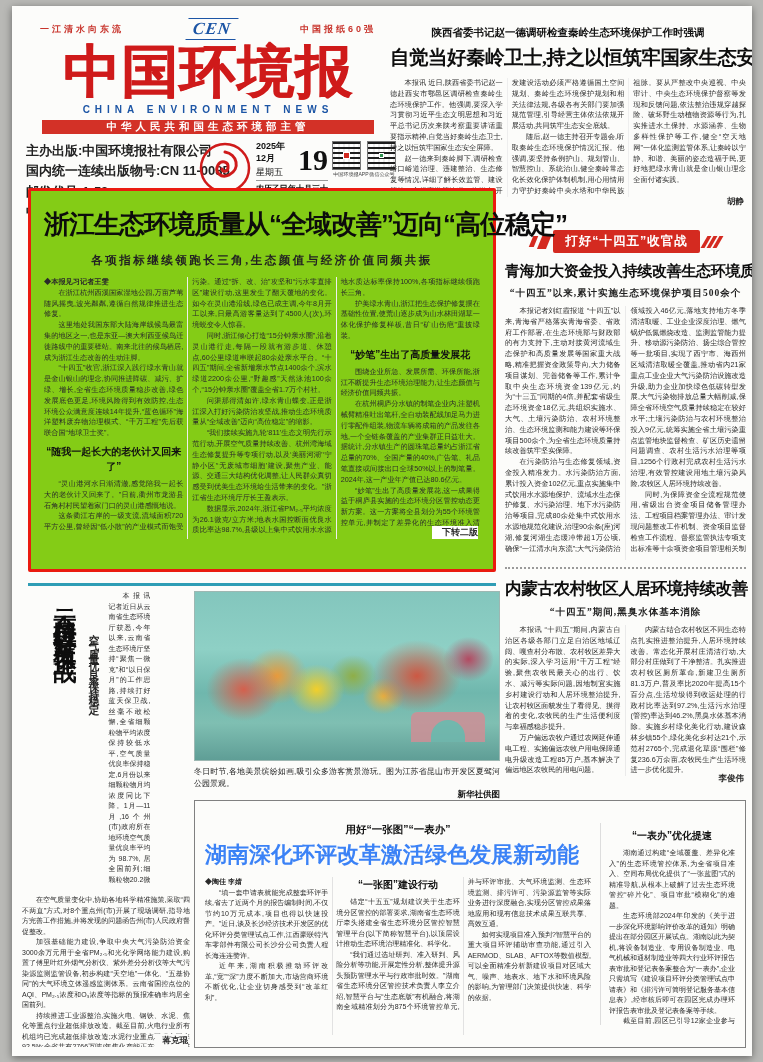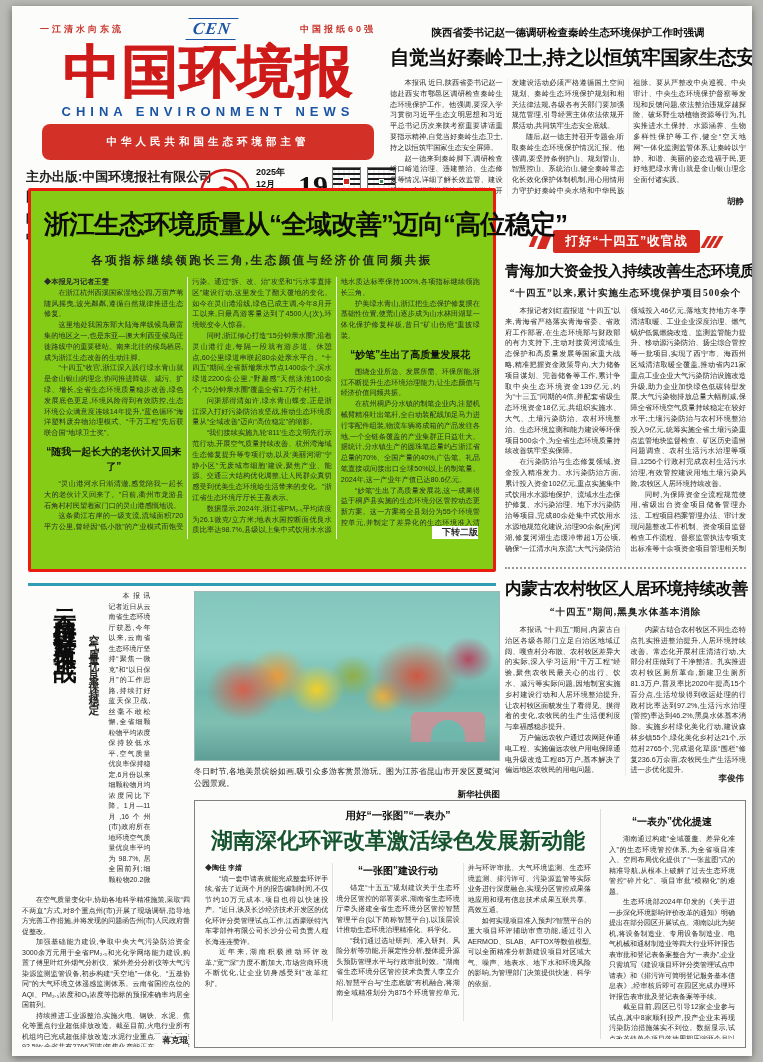--- a/index.html
+++ b/index.html
@@ -13,23 +13,23 @@
 
   
   #mast{left:14px;top:12px;width:364px;text-align:center}
   .badge-row{display:flex;justify-content:space-between;align-items:center;padding:0 14px;margin-bottom:2px}
   .mini-badge{color:#c8342c;font-size:9px;font-weight:bold;letter-spacing:3px}
   .cen{color:#1c55a5;font-size:17px;font-weight:900;font-style:italic;
        font-family:"Liberation Serif",serif;letter-spacing:1px;
        border-top:1.5px solid #1c55a5;border-bottom:1.5px solid #1c55a5;padding:0 6px;transform:skewX(-8deg)}
   .mast-title{font-family:"Liberation Serif",serif;font-weight:900;color:#cf1a1a;
               font-size:57px;line-height:1.04;letter-spacing:1px;text-shadow:1px 0 #cf1a1a}
-  .mast-en{color:#1c55a5;font-size:13px;font-weight:bold;letter-spacing:5px;margin-top:3px}
+  .mast-en{color:#1c55a5;font-size:10px;font-weight:bold;letter-spacing:5px;margin-top:3px}
   .mast-banner{width:332px;margin:5px auto 0;background:#d33127;color:#fff;font-size:10.5px;
-               font-weight:bold;letter-spacing:4px;padding:11px 0;border-radius:8px}
+               font-weight:bold;letter-spacing:4px;padding:0 0;border-radius:0}
   .mast-bottom{display:flex;align-items:flex-start;margin-top:7px;text-align:left}
   .pubinfo{width:168px;font-size:13px;font-weight:bold;color:#222;line-height:1.55}
   .pubinfo p{text-indent:0;white-space:nowrap}
   .phoenix{width:54px;height:54px;margin:0 4px}
   .datebox{width:102px;font-size:8px;color:#111;line-height:1.3}
   .datebox .row1{display:flex;align-items:center;border-bottom:1px solid #999;padding-bottom:2px}
   .datebox .ym{font-size:9px;font-weight:bold}
   .datebox .wd{font-size:9px;margin-top:2px}
   .bigday{font-family:"Liberation Serif",serif;font-size:30px;font-weight:bold;margin-left:8px;line-height:1}
   .lunar{font-size:8px;font-weight:bold;margin-top:3px;white-space:nowrap}
@@ -111,24 +111,24 @@
   #rail h2{font-size:15px;font-weight:900;text-align:center;margin:9px 0 0;color:#0d0d0d;white-space:nowrap;letter-spacing:-.3px}
   #rail h2.nmg{font-size:16.5px}
   .rail-dek{font-family:"Liberation Serif",serif;font-size:9.5px;font-weight:bold;text-align:center;
             letter-spacing:1px;margin:6px 0;color:#222}
   #qh-body{height:254px}
   .dotted{border-top:2px dotted #9a9a9a;margin:7px 0 4px}
   #nmg-body{height:160px;position:relative}
 
   
   #box-hn{left:182px;top:794px;width:552px;height:248px;border:1px solid #808080;box-sizing:border-box;
-          padding:8px 10px;display:flex;gap:9px;background:#fcfcfa}
+          padding:22px 10px;display:flex;gap:9px;background:#fcfcfa}
   .hn-left{flex:1;min-width:0}
-  #box-hn h1{font-family:"Liberation Serif",serif;font-size:22px;font-weight:900;text-align:center;
-             margin:3px 0 7px;color:#14532d;white-space:nowrap}
+  #box-hn h1{font-family:"Liberation Serif",serif;font-size:22px;font-weight:900;text-align:left;
+             margin:3px 0 7px;color:#3b82f6;white-space:nowrap}
   #hn-body{height:158px;font-size:7px;line-height:1.5;columns:3;column-gap:8px;column-rule:1px solid #e2e2e2;overflow:hidden}
   .hn-right{width:126px;border-left:1px solid #ddd;padding-left:8px;font-size:7px;line-height:1.5;overflow:hidden}
 </style>
 </head>
 <body>
 
 <div class="page">
 
   <div class="abs" id="mast">
     <div class="badge-row">

